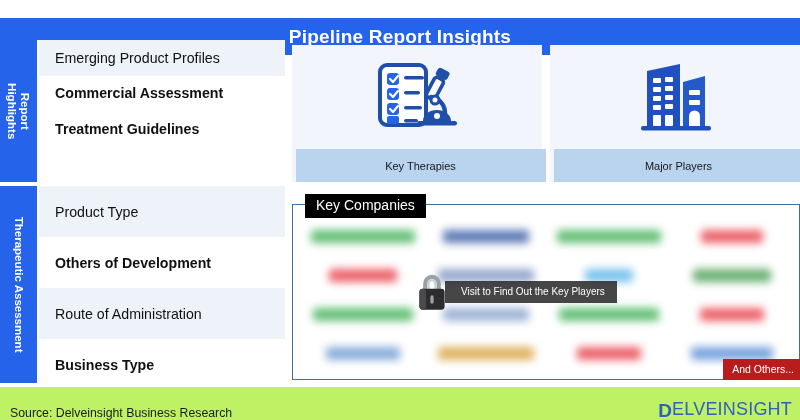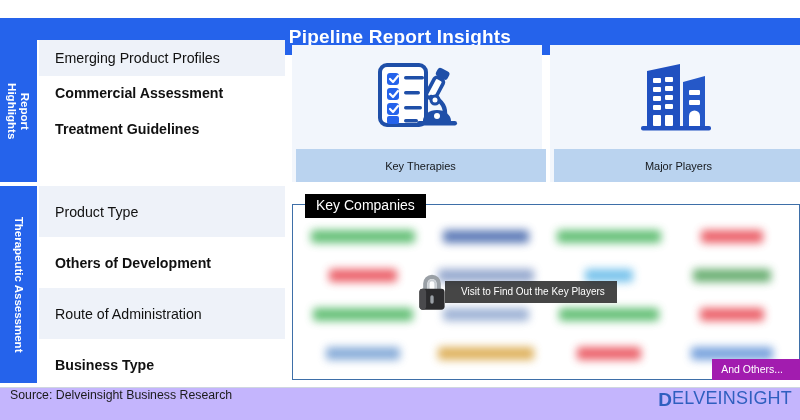--- a/index.html
+++ b/index.html
@@ -147,34 +147,34 @@
   .banner-text {
     background: rgba(40,40,40,.86);
     color: #ffffff;
     font-size: 10px;
     padding: 5px 12px 6px 16px;
     white-space: nowrap;
   }
 
   .and-others {
     position: absolute; right: -1px; bottom: -1px;
-    background: #a21caf;
+    background: #b91c1c;
     color: #ffffff;
     font-size: 10.5px;
-    padding: 4px 17px 5px 9px;
+    padding: 4px 6px 5px 9px;
     white-space: nowrap;
   }
 
   
   .footer {
     position: absolute; left: 0; bottom: 0;
     width: 800px; height: 33px;
     border-top: 1px solid #cfd6e0;
-    display: flex; align-items: flex-start;
-    background: #c4b5fd;
+    display: flex; align-items: flex-end;
+    background: #bef264;
   }
   .footer-source {
     margin-left: 10px;
     font-size: 12.3px;
     color: #1b1b1b;
   }
   .footer-logo {
     position: absolute; right: 8px;
     display: flex; align-items: center;
   }

